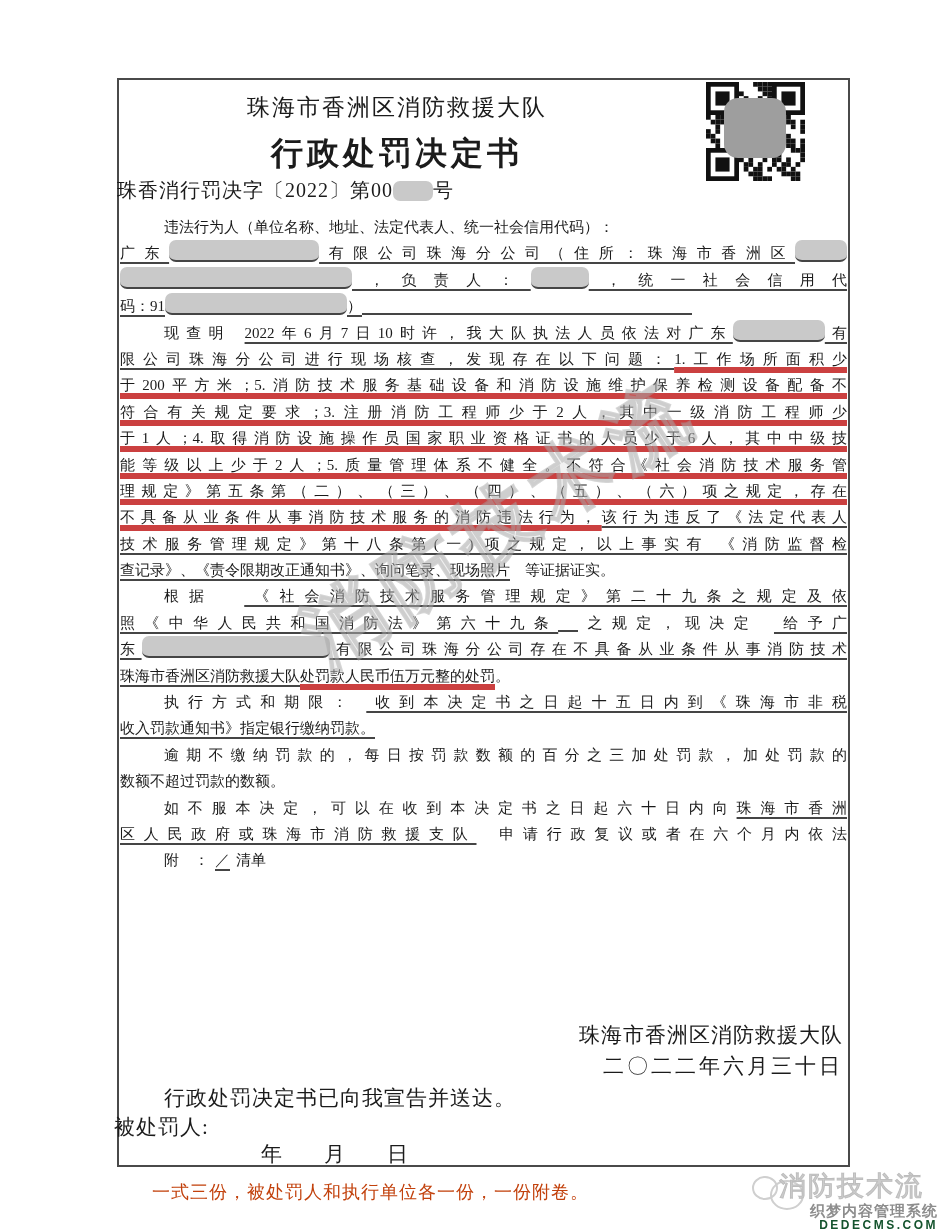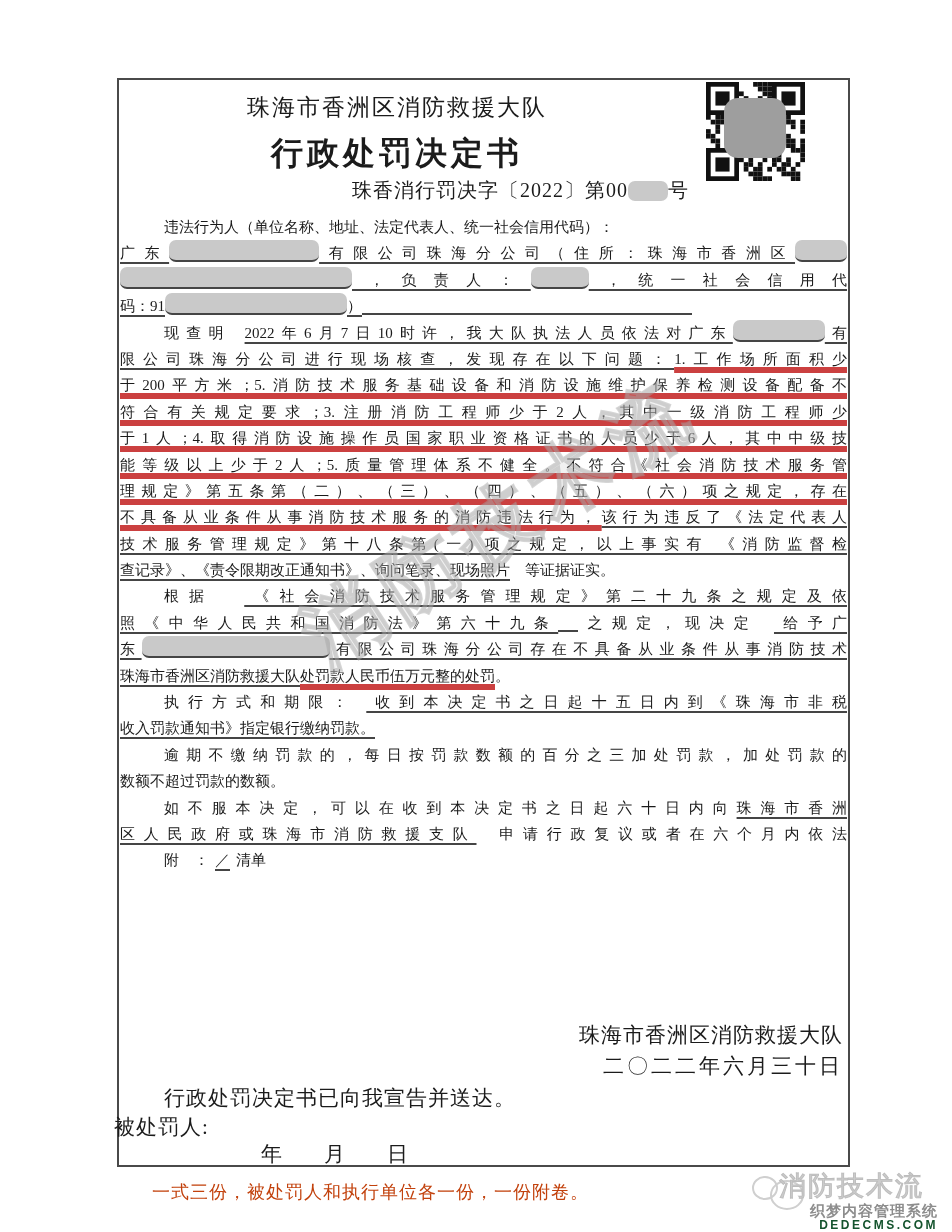--- a/index.html
+++ b/index.html
@@ -3,21 +3,21 @@
 <meta charset="utf-8">
 <style>
   html,body{margin:0;padding:0;background:#fff;}
   #page{position:relative;width:952px;height:1232px;background:#ffffff;overflow:hidden;
         font-family:"Liberation Serif","DejaVu Serif",serif;color:#1b1b1b;}
   #sheet{position:absolute;left:117px;top:78px;width:733px;height:1089px;
          border:2px solid #4a4a4a;box-sizing:border-box;background:#fff;}
   .hdr{position:absolute;left:117px;width:560px;text-align:center;}
   #org-title{top:92px;font-size:23px;letter-spacing:2px;}
   #main-title{top:132px;font-size:32px;font-weight:bold;letter-spacing:4px;text-align:center;}
-  #doc-no{position:absolute;left:117px;top:177px;width:723px;text-align:center;font-size:20px;letter-spacing:1px;margin-left:42px;}
+  #doc-no{position:absolute;left:117px;top:177px;width:723px;text-align:left;font-size:20px;letter-spacing:1px;}
   #qr{position:absolute;left:706px;top:82px;width:99px;height:99px;}
   #qr-blob{position:absolute;left:724px;top:98px;width:62px;height:60px;background:#9e9e9e;border-radius:14px;}
   #body{position:absolute;left:120px;top:214px;width:727px;font-size:15px;}
   .line{height:26.4px;line-height:26.4px;white-space:nowrap;text-align:left;}
   .just{text-align:justify;text-align-last:justify;white-space:normal;}
   .ind{text-indent:44px;}
   .ug{text-decoration:underline;text-decoration-color:#454545;text-decoration-thickness:2px;text-underline-offset:4px;}
   .urg{text-decoration:underline;text-decoration-color:rgba(197,43,43,.9);text-decoration-thickness:6px;text-underline-offset:3px;}
   .blob{display:inline-block;height:20px;background:#c9c9c9;border-radius:7px;vertical-align:-4px;text-decoration:none;}
   .sp{display:inline-block;height:18px;vertical-align:-4px;text-decoration:none;}

